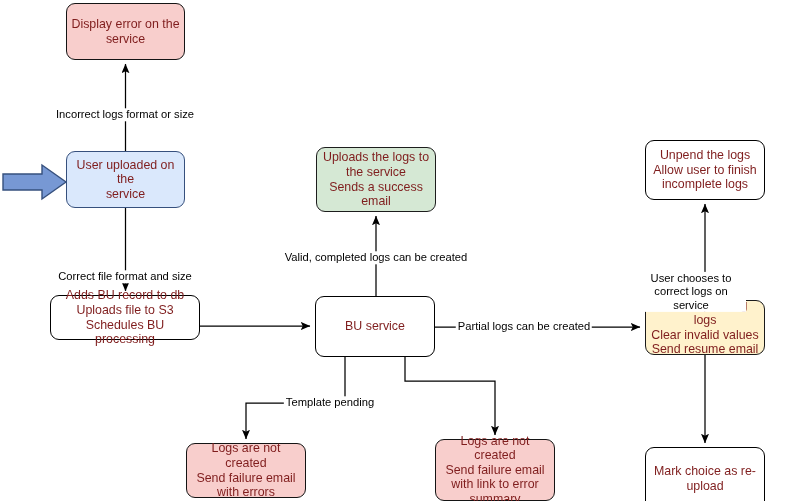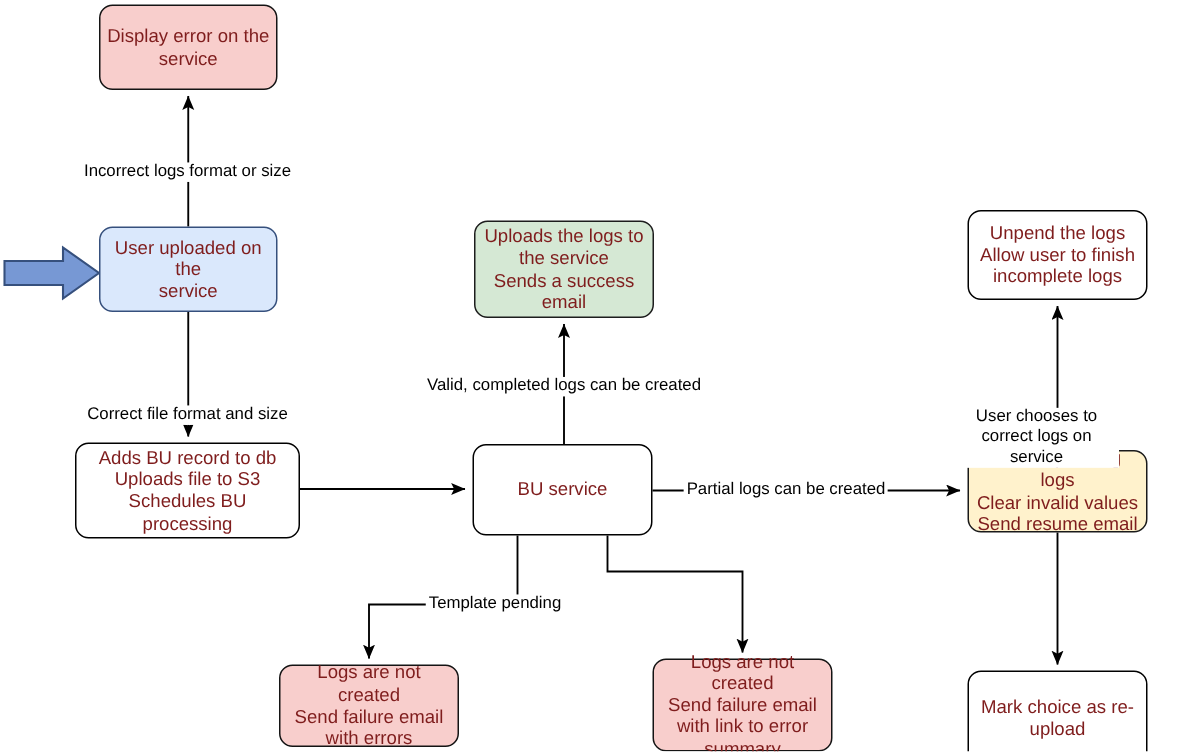--- a/index.html
+++ b/index.html
@@ -98,21 +98,21 @@
   <svg class="block-arrow" style="left:2px; top:163px;" width="66" height="38" viewBox="0 0 66 38">
     <path d="M1,11 L40,11 L40,2 L64,19 L40,36 L40,27 L1,27 Z" fill="#7798d4" stroke="#36507d" stroke-width="1.4" stroke-linejoin="miter"></path>
   </svg>
 
   <div class="node pink" style="left:66px; top:3px; width:119px; height:57px;">Display error on the
 service</div>
 
   <div class="node blue" style="left:66px; top:151px; width:119px; height:57px;">User uploaded on the
 service</div>
 
-  <div class="node plain" style="left:50px; top:295px; width:150px; height:64px;">Adds BU record to db
+  <div class="node plain" style="left:50px; top:295px; width:150px; height:45px;">Adds BU record to db
 Uploads file to S3
 Schedules BU processing</div>
 
   <div class="node green" style="left:316px; top:147px; width:120px; height:65px;">Uploads the logs to
 the service
 Sends a success
 email</div>
 
   <div class="node plain" style="left:315px; top:296px; width:120px; height:61px;">BU service</div>
 

